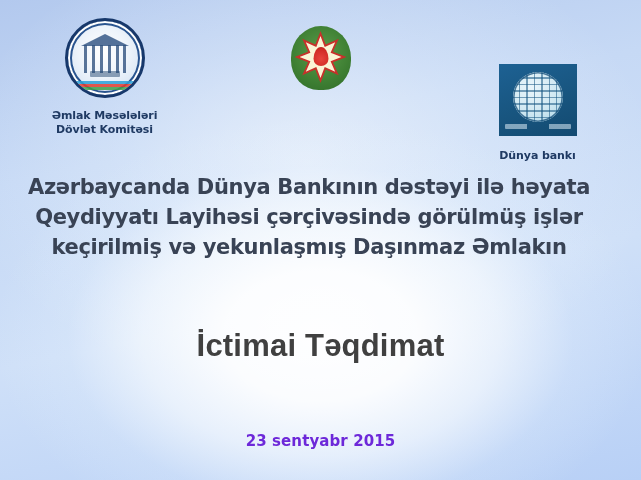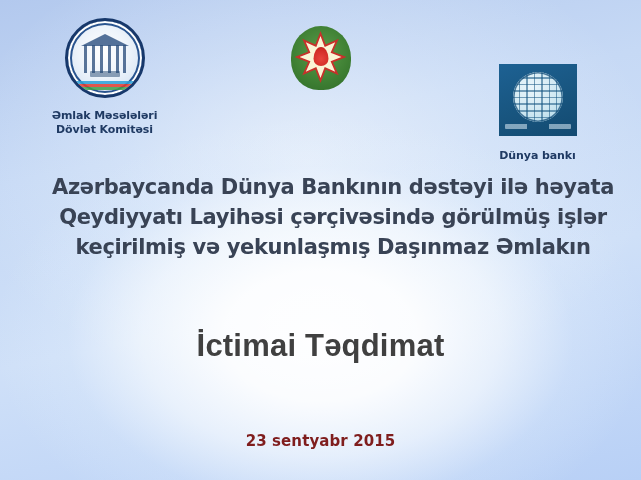--- a/index.html
+++ b/index.html
@@ -209,21 +209,20 @@
     border-radius: 1px;
   }
 
   
   #title-block {
     position: absolute;
     left: 0;
     top: 172px;
     width: 618px;
     text-align: center;
-    padding-left: 24px;
   }
   .title-line {
     font-family: "DejaVu Sans", sans-serif;
     font-size: 21px;
     font-weight: 600;
     line-height: 30px;
     color: #394355;
     letter-spacing: -0.35px;
     white-space: nowrap;
   }
@@ -243,21 +242,21 @@
 
   #event-date {
     position: absolute;
     left: 0;
     top: 432px;
     width: 641px;
     text-align: center;
     font-family: "DejaVu Sans", sans-serif;
     font-size: 15px;
     font-weight: bold;
-    color: #7f1d1d;
+    color: #6d28d9;
     letter-spacing: 0.1px;
   }
 </style>
 </head>
 <body>
 
 <div id="slide">
 
   <div id="slide-bg-glow"></div>
 

